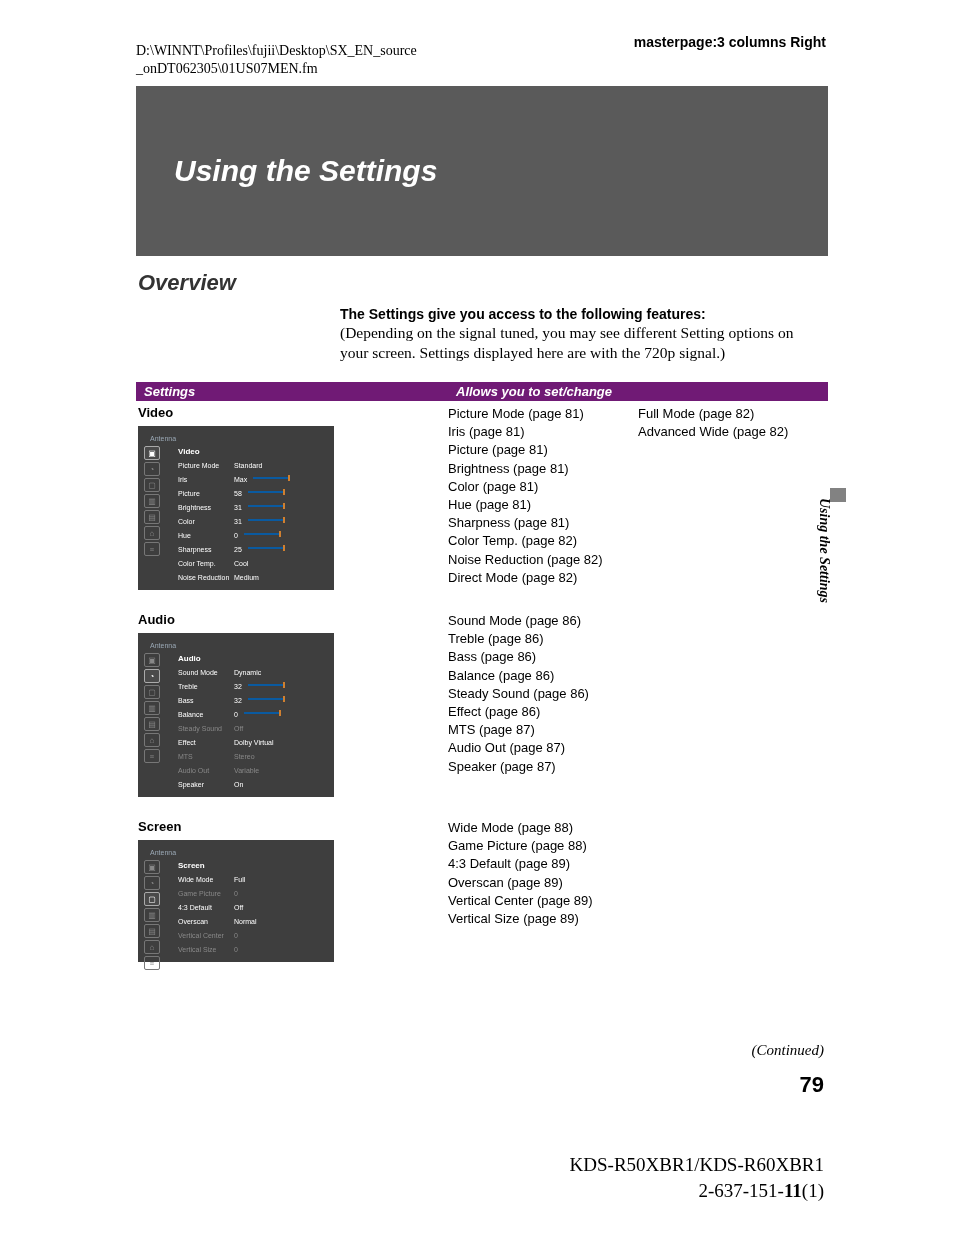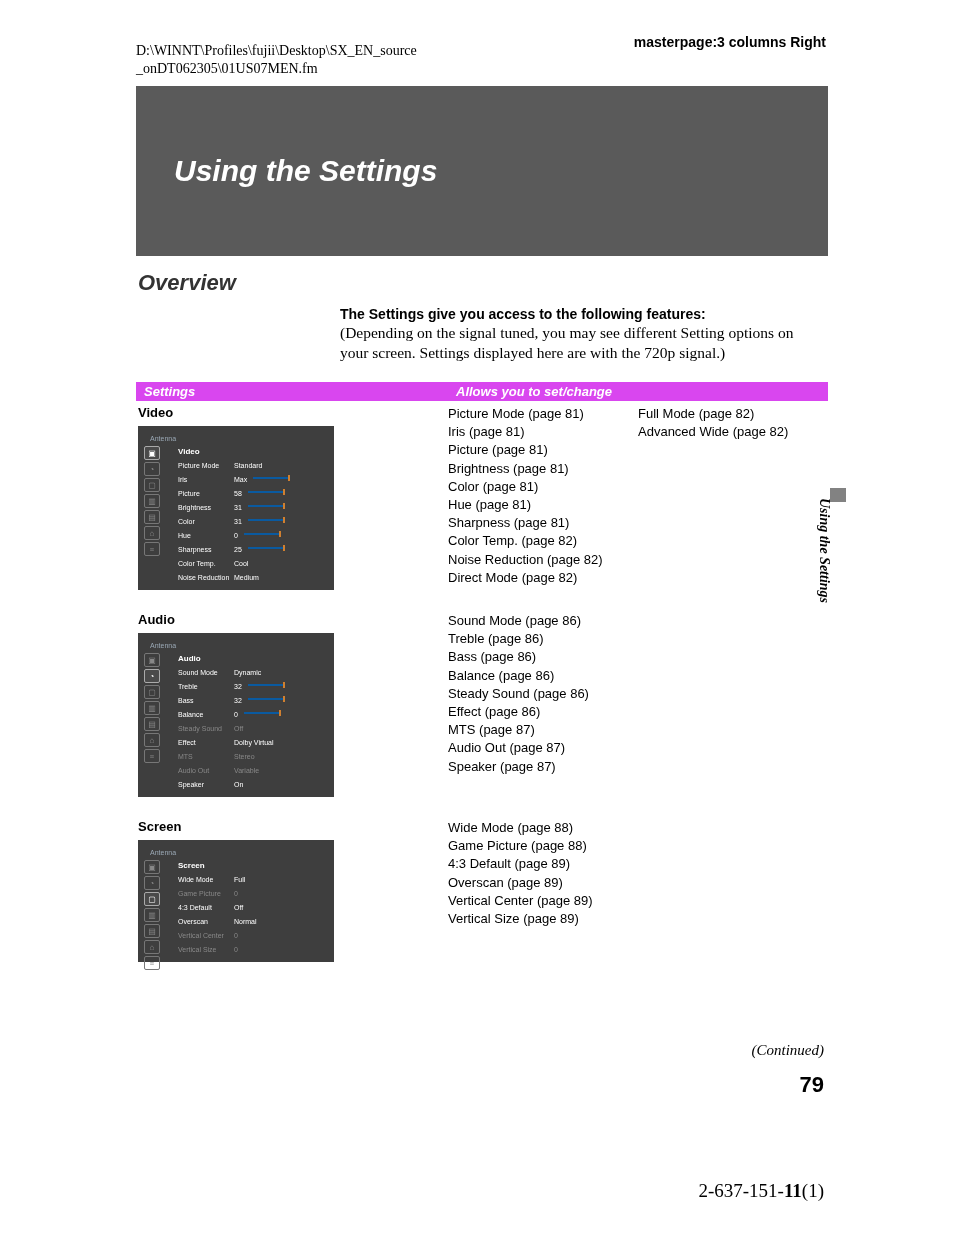--- a/index.html
+++ b/index.html
@@ -71,21 +71,21 @@
     display: block;
     margin-bottom: 0;
   }
   .table-wrap {
     position: absolute;
     left: 136px;
     top: 382px;
     width: 692px;
   }
   .table-head {
-    background: #d946ef;
+    background: #701a75;
     color: #fff;
     font-family: Arial, sans-serif;
     font-style: italic;
     font-weight: bold;
     font-size: 13px;
     display: flex;
     padding: 2px 8px;
   }
   .table-head .c1 { width: 312px; }
   .table-head .c2 { flex: 1; }
@@ -451,15 +451,15 @@
     </div>
 </div>
 
 <div class="side-tab"></div>
 <div class="side-label">Using the Settings</div>
 
 <div class="continued">(Continued)</div>
 <div class="page-num">79</div>
 
 <div class="footer-model">
-  <br>
+  <span>KDS-R50XBR1/KDS-R60XBR1</span><br>
   <span>2-637-151-</span><span class="bold11">11</span><span>(1)</span>
 </div>
 
 </body></html>

